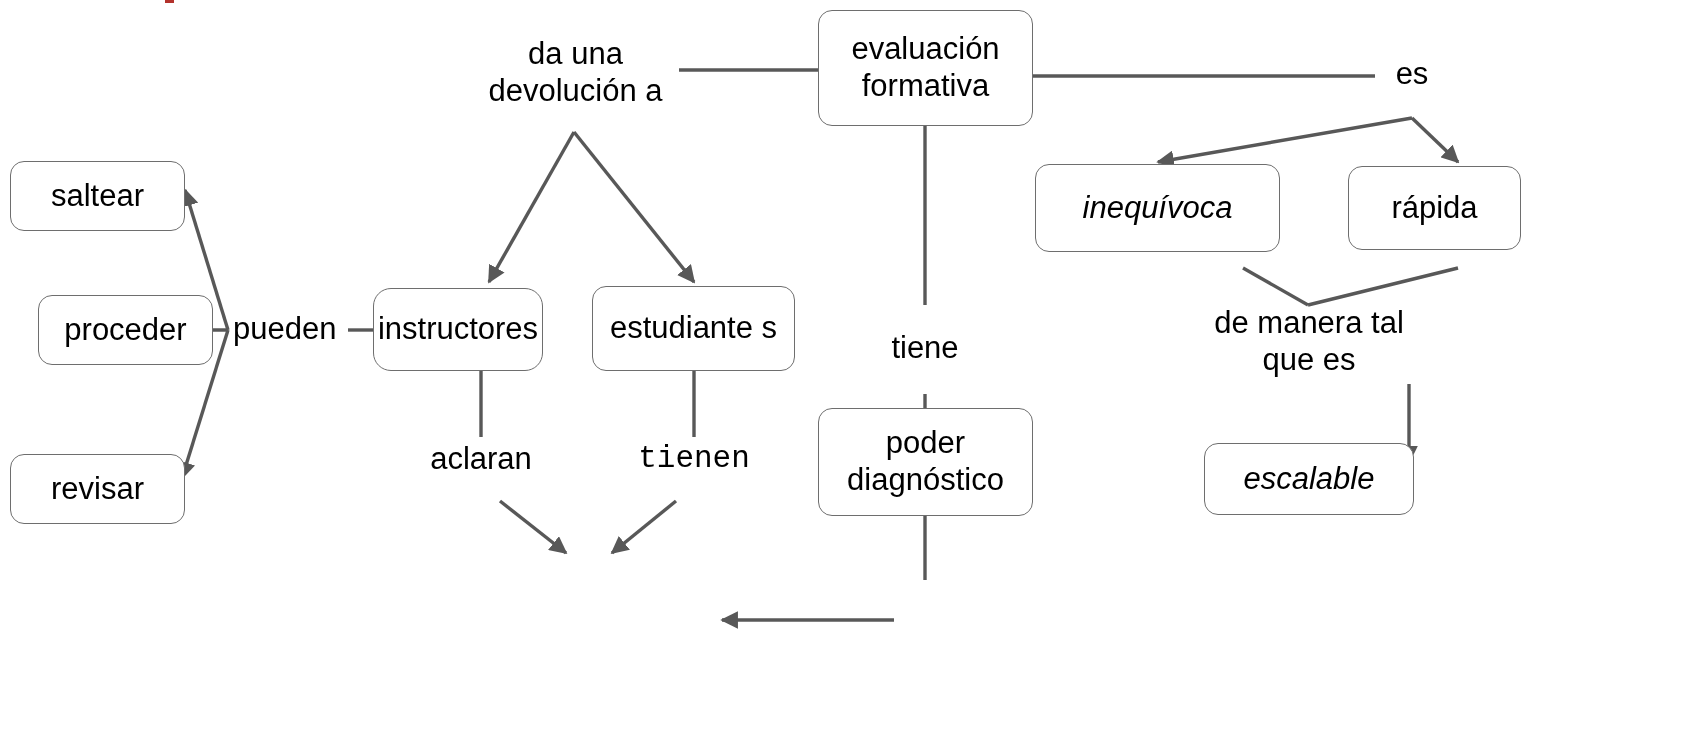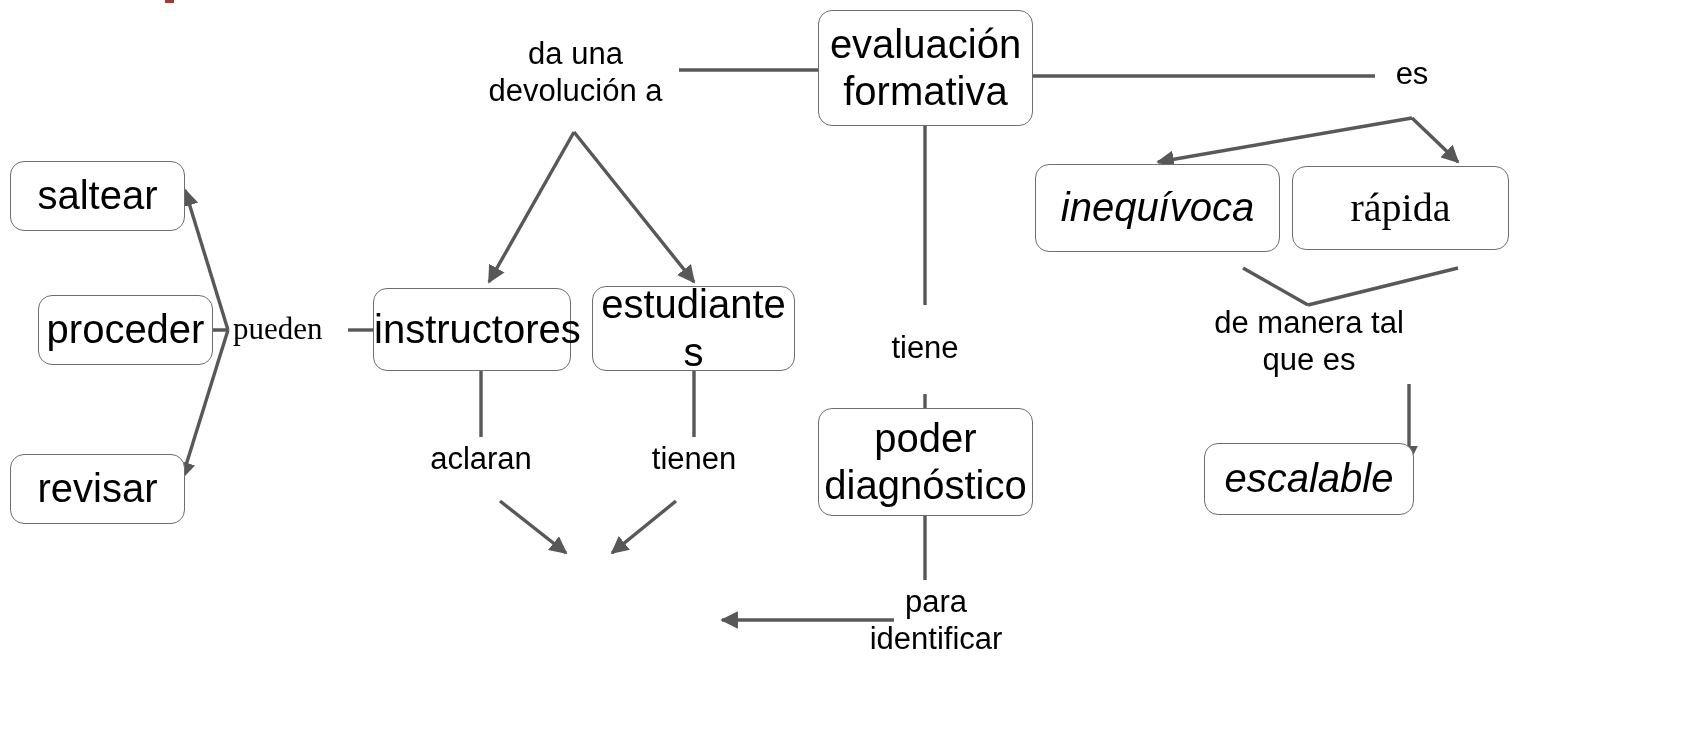--- a/index.html
+++ b/index.html
@@ -28,21 +28,21 @@
     position: absolute;
     box-sizing: border-box;
     border: 1.6px solid #6e6e6e;
     border-radius: 14px;
     background: #ffffff;
     display: flex;
     align-items: center;
     justify-content: center;
     text-align: center;
     color: #000000;
-    font-size: 40px;
+    font-size: 31px;
     line-height: 1.18;
     font-family: "Liberation Sans", sans-serif;
     z-index: 2;
   }
   .node span {
     display: block;
     padding: 0 8px;
     width: 100%;
   }
   .linklabel {
@@ -122,60 +122,58 @@
   </div>
 
   <div class="node" style="left:10px; top:295px; width:175px; height:70px;margin-left:28px;">
     <span>proceder</span>
   </div>
 
   <div class="node" style="left:10px; top:454px; width:175px; height:70px;align-items:center;">
     <span>revisar</span>
   </div>
 
-  <div class="node" style="left:373px; top:288px; width:198px; height:83px;">
+  <div class="node" style="left:373px; top:288px; width:170px; height:83px;border-radius:18px;">
     <span>instructores</span>
   </div>
 
   <div class="node" style="left:592px; top:286px; width:203px; height:85px;">
     <span>estudiante
 s</span>
   </div>
 
 
   <div class="node" style="left:818px; top:408px; width:215px; height:108px;">
     <span>poder
 diagnóstico</span>
   </div>
 
   <div class="node" style="left:1035px; top:164px; width:245px; height:88px;font-style:italic;">
     <span>inequívoca</span>
   </div>
 
-  <div class="node" style="left:1292px; top:166px; width:217px; height:84px;font-family:Liberation Serif, serif;">
+  <div class="node" style="left:1348px; top:166px; width:173px; height:84px;">
     <span>rápida</span>
   </div>
 
   <div class="node" style="left:1204px; top:443px; width:210px; height:72px;font-style:italic;">
     <span>escalable</span>
   </div>
 
   <div class="linklabel" style="left:468px; top:36px; width:215px;">da una
 devolución a</div>
 
-  <div class="linklabel" style="left:233px; top:311px; width:115px; text-align:left;font-family:Liberation Serif, serif;">pueden</div>
+  <div class="linklabel" style="left:233px; top:311px; width:115px; text-align:left;">pueden</div>
 
   <div class="linklabel" style="left:411px; top:441px; width:140px;">aclaran</div>
 
-  <div class="linklabel" style="left:628px; top:441px; width:132px;">tienen</div>
+  <div class="linklabel" style="left:628px; top:441px; width:132px;font-family:Liberation Mono, monospace;">tienen</div>
 
   <div class="linklabel" style="left:862px; top:309px; width:126px;margin-top:21px;">tiene</div>
 
-  <div class="linklabel" style="left:850px; top:584px; width:172px;">para
-identificar</div>
 
   <div class="linklabel" style="left:1382px; top:56px; width:60px;">es</div>
 
   <div class="linklabel" style="left:1198px; top:305px; width:222px;">de manera tal
 que es</div>
 
   <div class="redfleck" style="left:165px; top:0px; width:9px; height:3px;"></div>
 
 </div>
 

